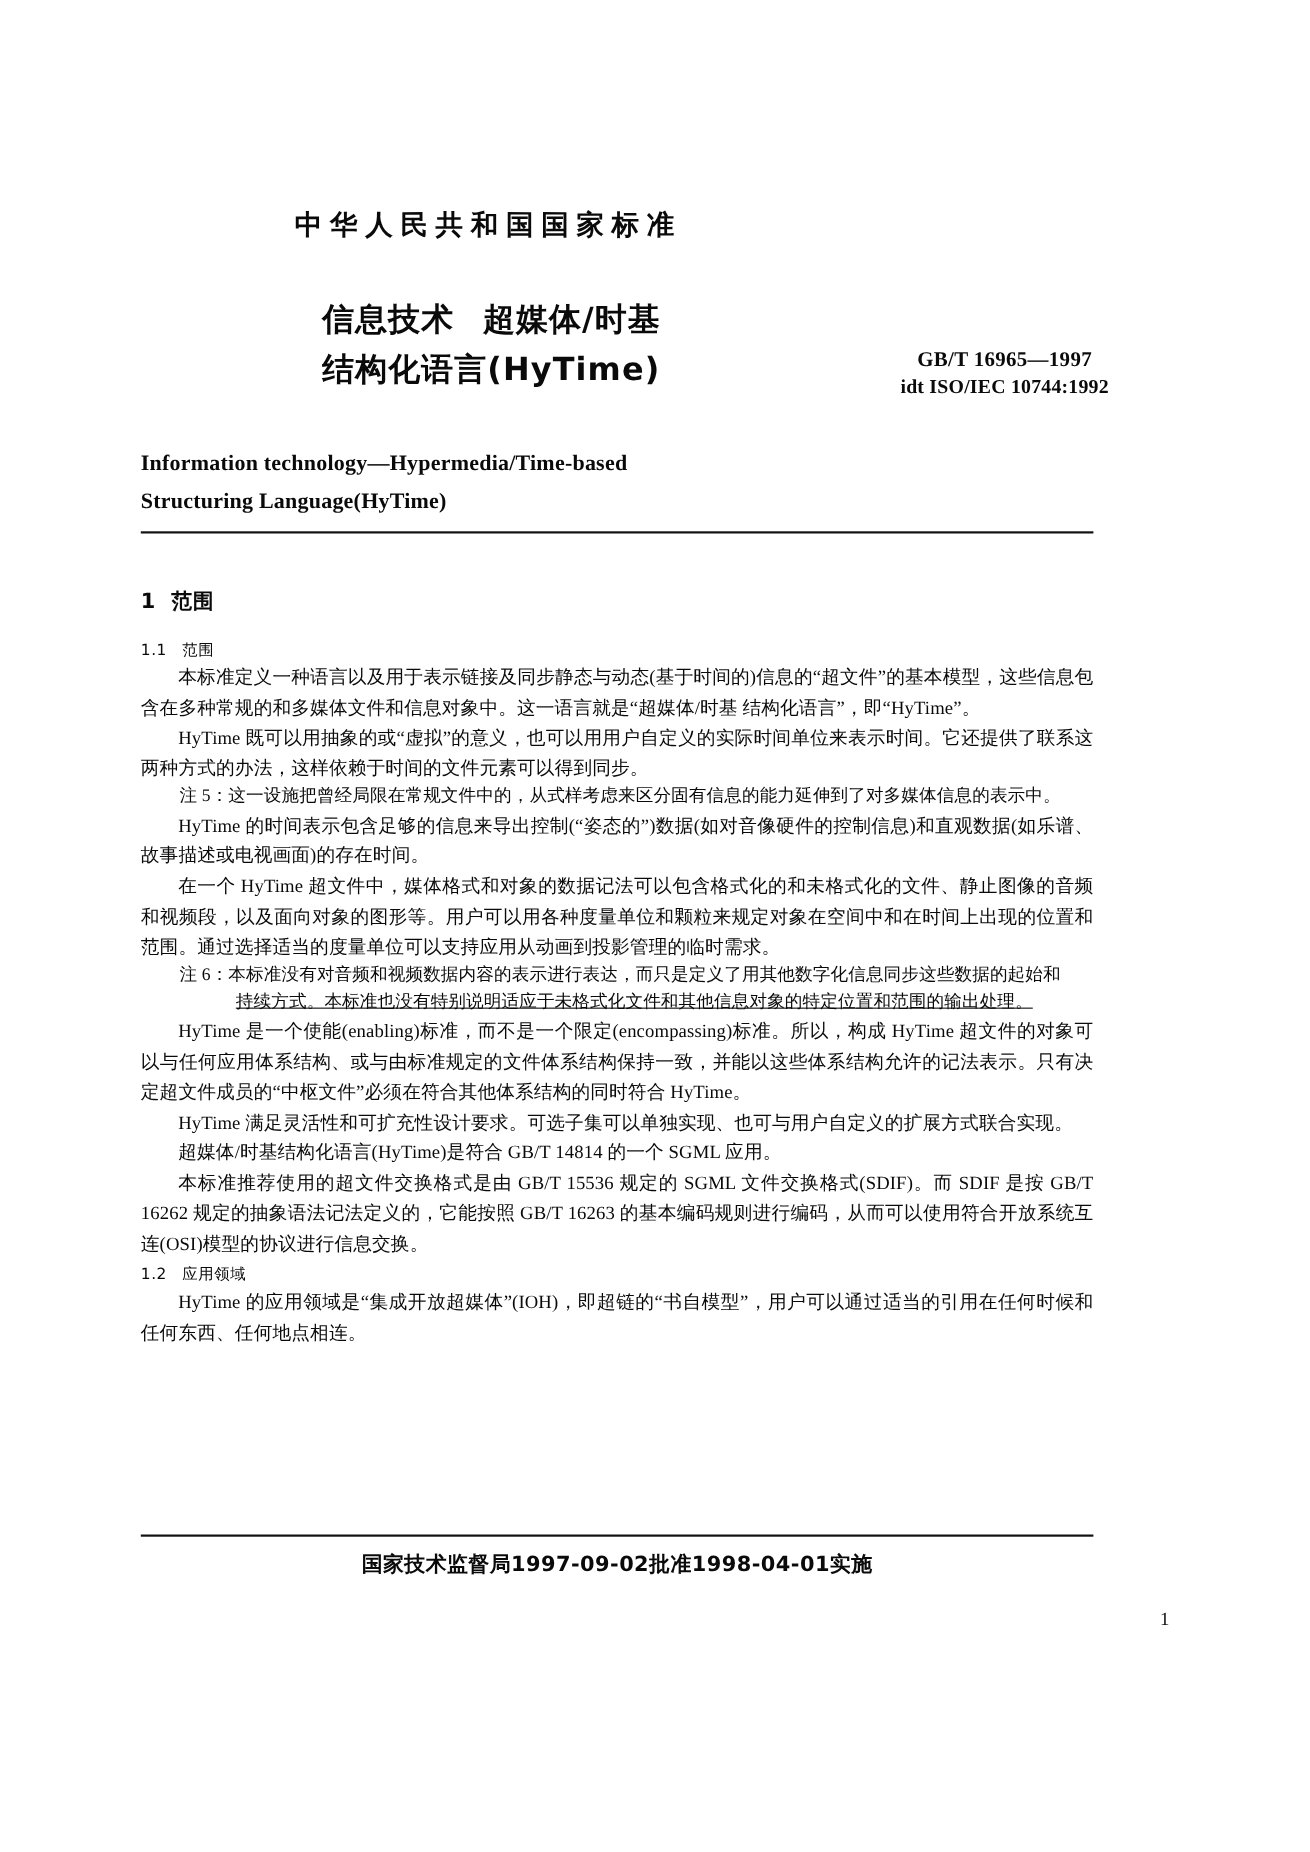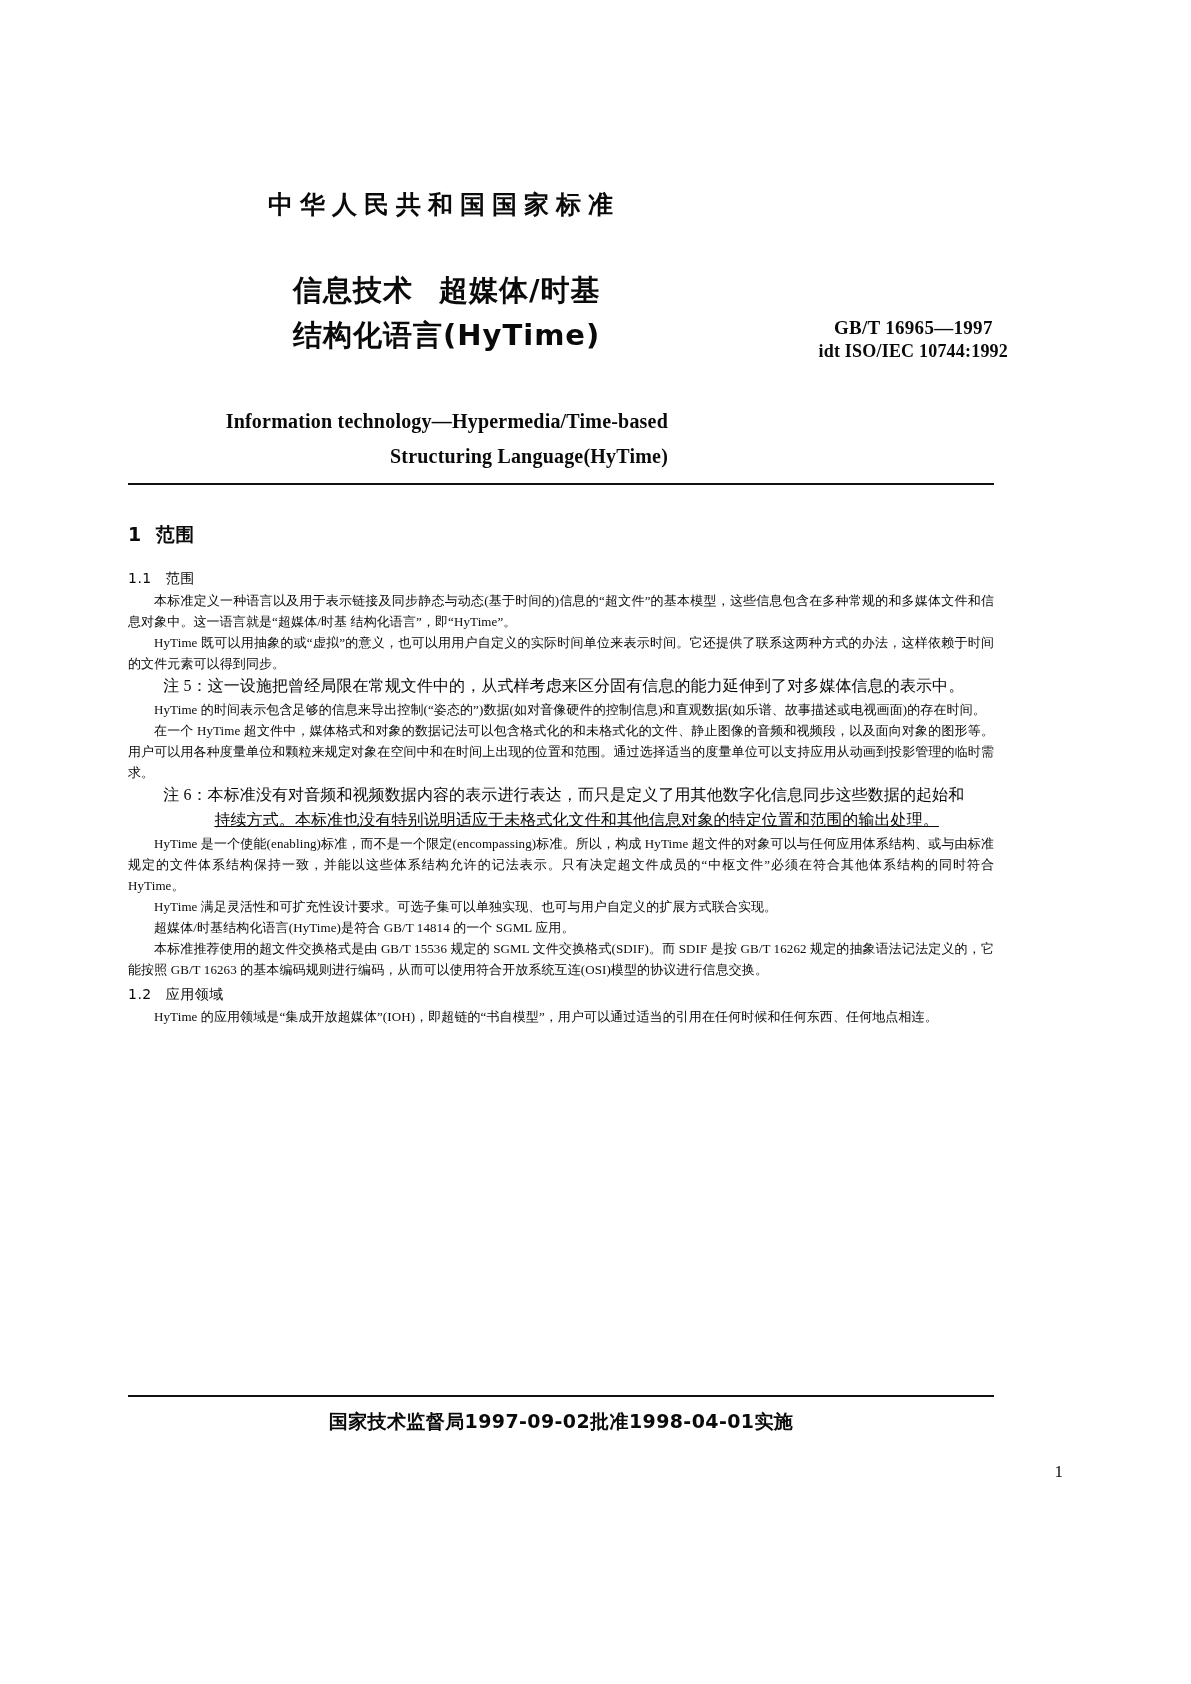--- a/index.html
+++ b/index.html
@@ -76,21 +76,21 @@
     letter-spacing: 0.3px;
   }
   .std-number .line2 {
     font-size: 18px;
     font-weight: bold;
     letter-spacing: 0.2px;
   }
 
   .title-en {
     margin-top: 26px;
-    text-align: right;
+    text-align: left;
     padding-right: 330px;
   }
   .title-en-line {
     font-size: 20px;
     font-weight: bold;
     line-height: 1.75;
     letter-spacing: 0.2px;
     white-space: nowrap;
   }
 
@@ -106,36 +106,36 @@
   .body {
     position: absolute;
     left: 128px;
     top: 522px;
     width: 866px;
   }
   .h1 {
     font-size: 19px;
     font-weight: bold;
     font-family: "DejaVu Sans", "Liberation Sans", sans-serif;
-    margin: 0 0 22px 0;
+    margin: 12px 0 22px 0;
     letter-spacing: 0.5px;
   }
   .h1 .num { margin-right: 14px; }
   .h2 {
     font-size: 14px;
     font-weight: normal;
     font-family: "DejaVu Sans", "Liberation Sans", sans-serif;
     margin: 6px 0 2px 0;
     letter-spacing: 0.5px;
   }
   .h2 .num { margin-right: 14px; }
 
   p.para {
     margin: 0;
-    font-size: 13px;
+    font-size: 17px;
     line-height: 1.62;
     text-align: justify;
     text-indent: 2em;
     text-justify: inter-ideograph;
     letter-spacing: 0.1px;
   }
   p.note {
     margin: 0;
     font-size: 16px;
     line-height: 1.55;

